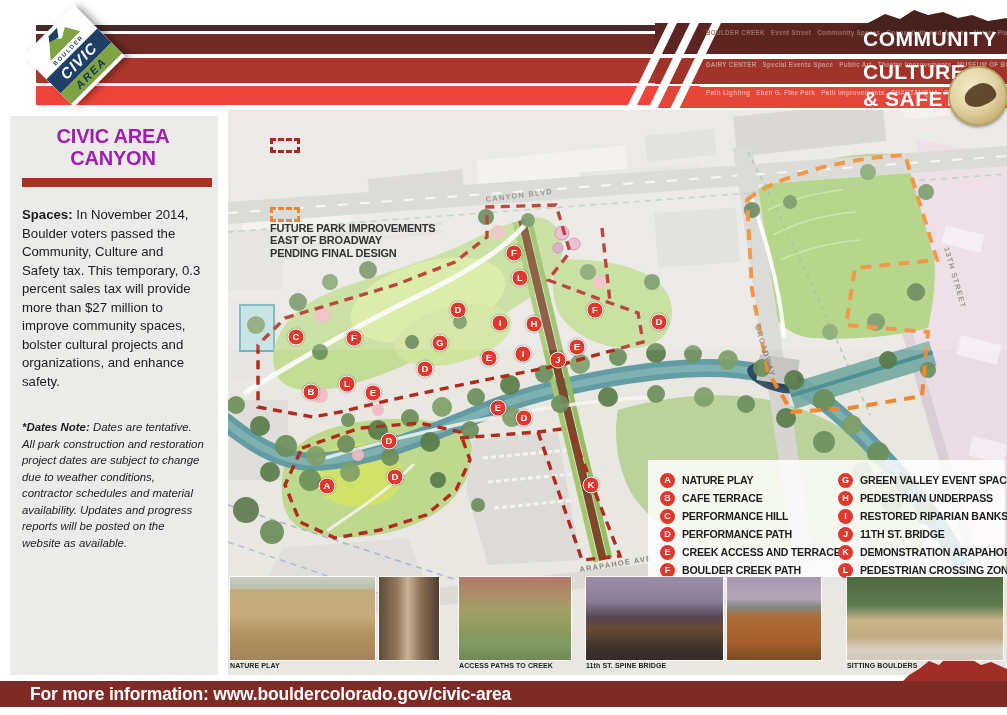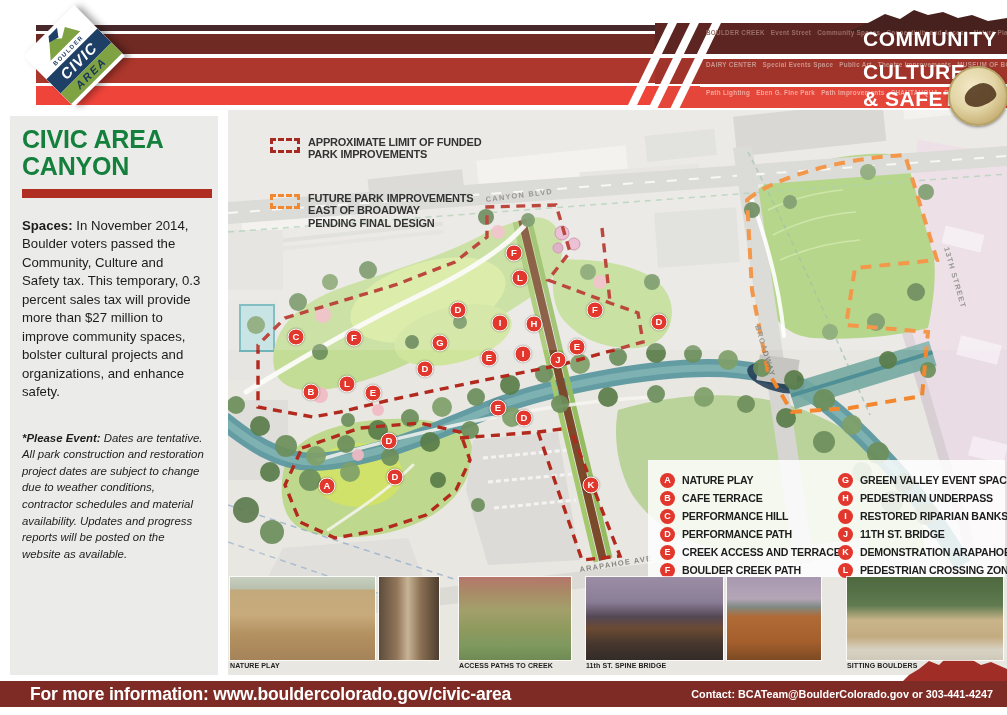--- a/index.html
+++ b/index.html
@@ -41,37 +41,37 @@
   .logo { position:absolute; left:38px; top:20px; width:72px; height:72px; transform:rotate(-45deg);
           background:#fff; overflow:hidden; box-shadow:4px 4px 7px rgba(0,0,0,.35); z-index:6; }
   .l-top { height:24px; background:#fff; position:relative; }
   .l-top svg { position:absolute; left:14px; top:3px; }
   .l-boulder { height:9px; background:#fff; color:#1e3f66; font-size:6px; font-weight:700; letter-spacing:1.5px; text-align:center; line-height:9px; }
   .l-civic { height:20px; background:#1e3f66; color:#fff; font-size:15px; font-weight:800; font-style:italic; text-align:center; line-height:20px; letter-spacing:1px; }
   .l-area { height:15px; background:#7fa242; color:#17355c; font-size:11px; font-weight:800; font-style:italic; text-align:center; line-height:15px; letter-spacing:2px; }
 
   
   .sidebar { position:absolute; left:10px; top:116px; width:208px; height:559px; background:#ebece9; padding:10px 14px 0 12px; }
-  .sb-title { color:#15803d; font-size:25px; font-weight:800; line-height:1.08; letter-spacing:-.2px; }
+  .sb-title { color:#a21caf; font-size:20px; font-weight:800; line-height:1.08; letter-spacing:-.2px;text-align:center; }
   .sb-bar { width:190px; height:9px; background:#b02d22; margin:9px 0 16px 0; }
   .sidebar p { font-size:13.2px; line-height:1.4; color:#1c1c1c; margin-bottom:19px; }
   .sidebar p b { font-weight:700; }
   .stack b { display:block; }
   .sb-note { font-style:italic; font-size:11.4px !important; line-height:1.45 !important; margin-top:28px; }
 
   
   .map { position:absolute; left:228px; top:110px; width:779px; height:565px; background:#e9e7e2; overflow:hidden; }
   .map svg.base { position:absolute; left:0; top:0; }
 
   .marker { position:absolute; width:17px; height:17px; border-radius:50%; background:#e2372c; border:1.5px solid #fff;
             color:#fff; font-size:9.5px; font-weight:800; text-align:center; line-height:14px;
             transform:translate(-50%,-50%); box-shadow:0 0 2px rgba(0,0,0,.45); z-index:4; }
 
   .legend-row { position:absolute; left:42px; display:flex; align-items:flex-start; z-index:4; }
-  .lg1 { top:26px; } .lg2 { top:82px; }
+  .lg1 { top:26px; } .lg2 { top:95px;flex-direction:column; }
   .legend-box { width:30px; height:15px; margin-right:8px; margin-top:2px; background:transparent; }
   .lb-funded { border:3.5px dashed #a62a1f; }
   .lb-future { border:3.5px dashed #f2872e; }
   .legend-label { font-size:11px; font-weight:800; color:#333; line-height:1.12; letter-spacing:-.2px; white-space:pre-line; }
 
   .keypanel { position:absolute; left:420px; top:350px; width:357px; height:117px; background:rgba(255,255,255,.84);
               display:flex; padding:11px 6px 0 12px; z-index:4; }
   .keycol { width:178px; }
   .keyrow { display:flex; align-items:center; height:18px; }
   .keybadge { width:15px; height:15px; border-radius:50%; background:#e2372c; color:#fff; font-size:9px; font-weight:800;
@@ -140,21 +140,21 @@
   </div>
 
   <div class="sidebar">
     <div class="sb-title">
       <span>CIVIC AREA</span><br>
       <span>CANYON</span>
     </div>
     <div class="sb-bar"></div>
     <p class="stack"></p>
     <p><b>Spaces:</b><span> In November 2014, Boulder voters passed the Community, Culture and Safety tax. This temporary, 0.3 percent sales tax will provide more than $27 million to improve community spaces, bolster cultural projects and organizations, and enhance safety.</span></p>
-    <p class="sb-note"><b>*Please Event:</b><span> Dates are tentative. All park construction and restoration project dates are subject to change due to weather conditions, contractor schedules and material availability. Updates and progress reports will be posted on the website as available.</span></p>
+    <p class="sb-note"><b>*Dates Note:</b><span> Dates are tentative. All park construction and restoration project dates are subject to change due to weather conditions, contractor schedules and material availability. Updates and progress reports will be posted on the website as available.</span></p>
   </div>
 
   <div class="map">
     <svg class="base" width="779" height="565" viewBox="0 0 779 565">
       <rect x="0" y="0" width="779" height="565" fill="#e9e7e2"></rect>
 
       <g transform="rotate(-6 400 60)" fill="#f1f0ed">
         <rect x="10" y="55" width="110" height="28"></rect>
         <rect x="140" y="42" width="95" height="34" fill="#d7d6d2"></rect>
         <rect x="250" y="35" width="150" height="30"></rect>
@@ -341,22 +341,20 @@
         <text transform="translate(258,92) rotate(-7)">CANYON BLVD</text>
         <text transform="translate(527,216) rotate(73)">BROADWAY</text>
         <text transform="translate(716,138) rotate(74)">13TH STREET</text>
         <text transform="translate(352,462) rotate(-9)">ARAPAHOE AVE</text>
       </g>
       <rect x="0" y="0" width="779" height="240" fill="#ffffff" opacity=".14"></rect>
     </svg>
 
     <div class="legend-row lg1">
       <div class="legend-box lb-funded"></div>
-      <div class="legend-label">APPROXIMATE LIMIT OF FUNDED
-PARK IMPROVEMENTS</div>
     </div>
     <div class="legend-row lg2">
       <div class="legend-box lb-future"></div>
       <div class="legend-label">FUTURE PARK IMPROVEMENTS
 EAST OF BROADWAY
 PENDING FINAL DESIGN</div>
     </div>
 
     <div>
         <div class="marker" style="left: 99px; top: 376px;">A</div>
@@ -462,16 +460,15 @@
       <div class="ph"></div>
       <div class="caption">SITTING BOULDERS</div>
     </div>
   </div>
 
   <svg id="mountain-bottom" width="104" height="30">
     <path d="M0,30 L6,24 L16,18 L26,10 L36,14 L46,4 L56,9 L66,7 L78,14 L88,11 L104,18 L104,30 Z" fill="#a12e26"></path>
   </svg>
   <div class="footer-bar">
     <div class="f-info">For more information: www.bouldercolorado.gov/civic-area</div>
-    <div class="f-contact">Contact: BCATeam@BoulderColorado.gov or 303-441-4247</div>
   </div>
 
 </div>
 
 </body></html>

